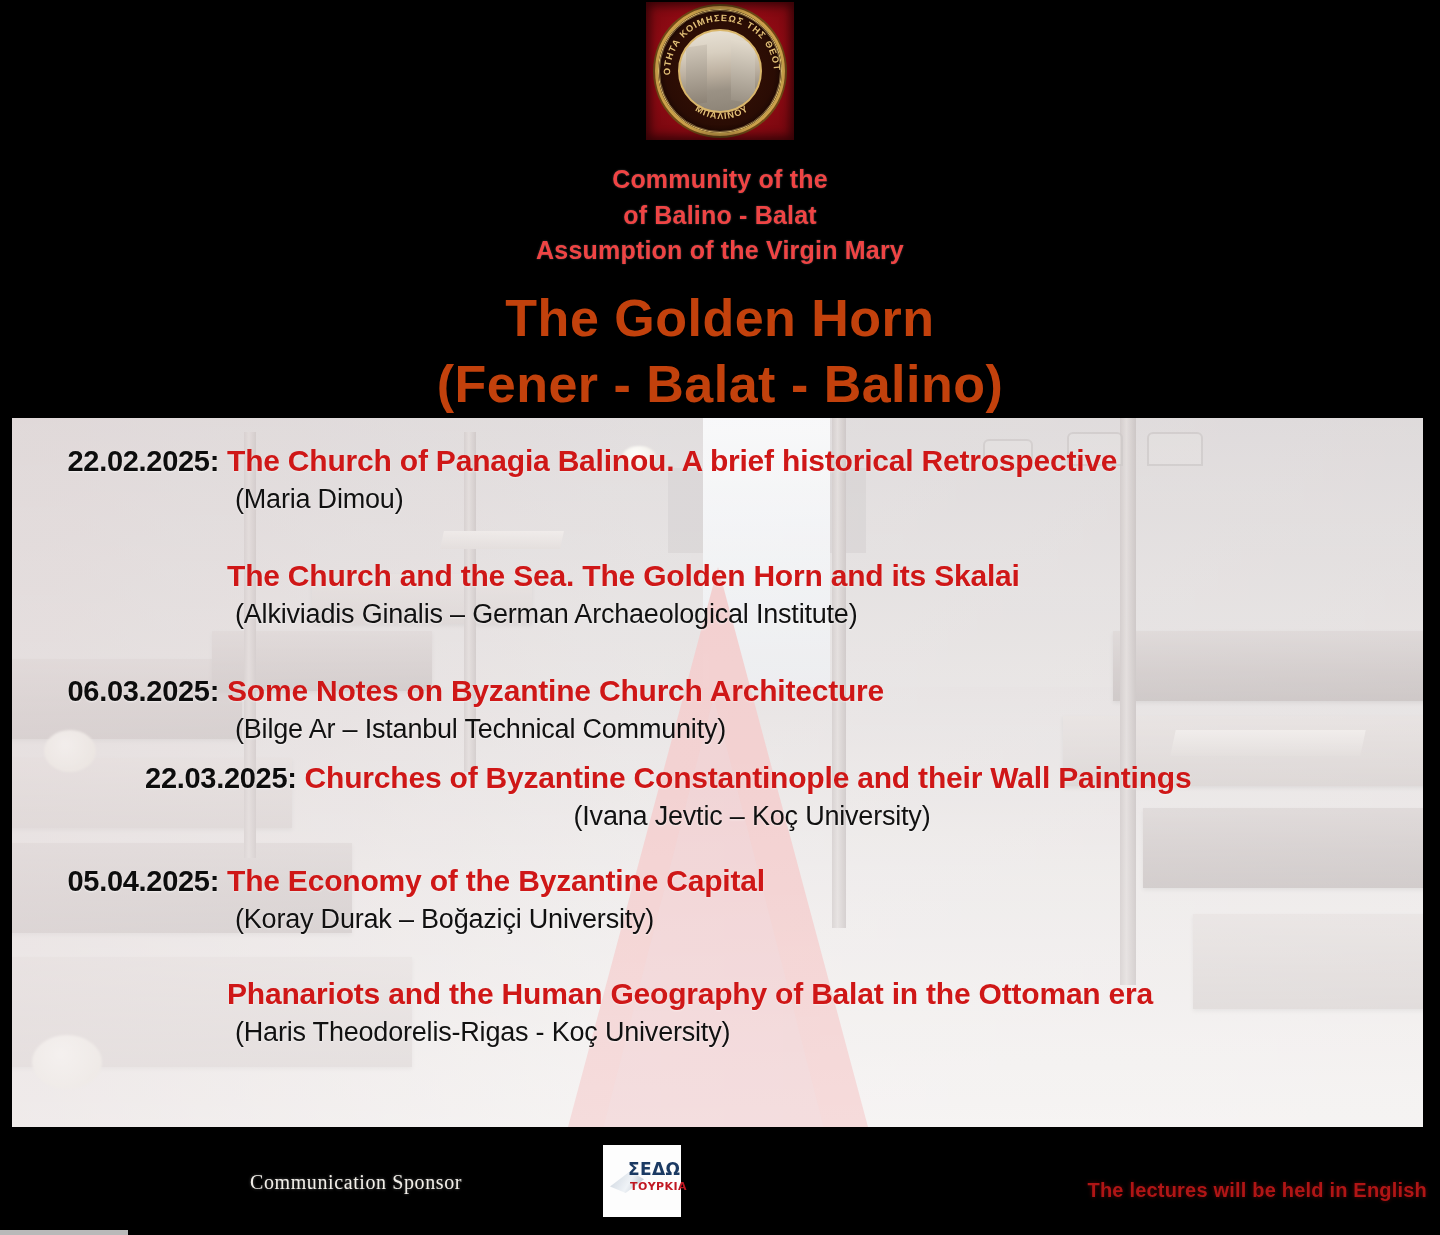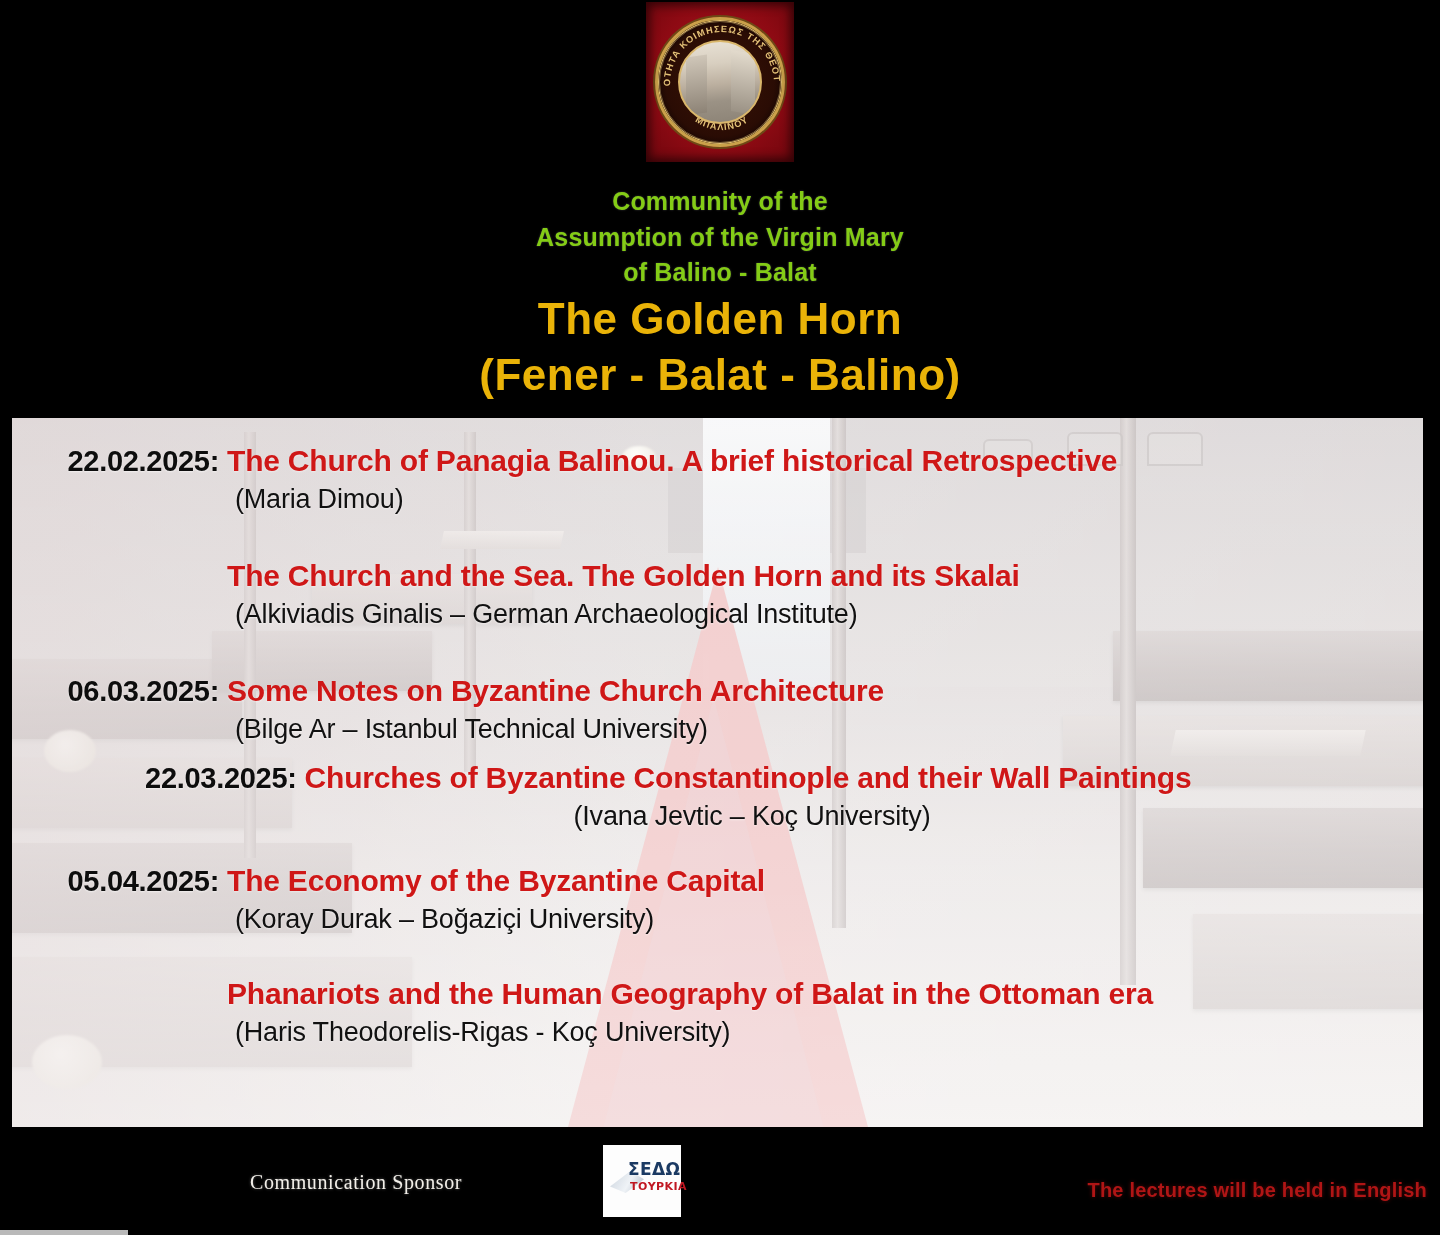--- a/index.html
+++ b/index.html
@@ -65,29 +65,29 @@
   .ring-text{
     position:absolute; width:130px; height:130px; left:-1px; top:-1px;
   }
   .ring-text text{
     font-family:"Liberation Sans", sans-serif;
     font-size:9.2px; font-weight:bold; fill:#e4c278; letter-spacing:1.1px;
   }
 
   .org-name{
     margin-top:22px;
-    color:#84cc16; text-align:center;
+    color:#ef4444; text-align:center;
     font-size:25px; font-weight:bold; line-height:1.42;
     letter-spacing:.2px;
     text-shadow:0 0 2px rgba(255,255,255,.25);
   }
   .series-title{
-    margin-top:0;
-    color:#eab308; text-align:center;
-    font-size:44px; font-weight:bold; line-height:1.28;
+    margin-top:16px;
+    color:#c2410c; text-align:center;
+    font-size:52px; font-weight:bold; line-height:1.28;
     letter-spacing:.5px;
   }
 
   
   .photo-panel{
     position:absolute; left:12px; top:418px;
     width:1411px; height:709px;
     overflow:hidden;
     background:#cfc6c6;
   }
@@ -260,22 +260,22 @@
         <text>
           <textPath href="#arcBot" startOffset="50%" text-anchor="middle">ΜΠΑΛΙΝΟΥ</textPath>
         </text>
       </svg>
       <div class="medallion-photo"></div>
     </div>
   </div>
 
   <div class="org-name">
     <div>Community of the</div>
+    <div>of Balino - Balat</div>
     <div>Assumption of the Virgin Mary</div>
-    <div>of Balino - Balat</div>
   </div>
 
   <div class="series-title">
     <div>The Golden Horn</div>
     <div>(Fener - Balat - Balino)</div>
   </div>
 </div>
 
 <div class="photo-panel">
   <div class="scene">
@@ -333,21 +333,21 @@
       <span class="title">The Church and the Sea. The Golden Horn and its Skalai</span>
     </div>
     <div class="speaker sp-1">(Alkiviadis Ginalis – German Archaeological Institute)</div>
   </div>
 
   <div class="entry e-3">
     <div class="line1">
       <span class="date">06.03.2025:</span>
       <span class="title">Some Notes on Byzantine Church Architecture</span>
     </div>
-    <div class="speaker sp-1">(Bilge Ar – Istanbul Technical University)</div>
+    <div class="speaker sp-1">(Bilge Ar – Istanbul Technical Community)</div>
   </div>
 
   <div class="entry e-4">
     <div class="line1">
       <span class="date">22.03.2025:</span>
       <span class="title">Churches of Byzantine Constantinople and their Wall Paintings</span>
     </div>
     <div class="speaker sp-1">(Ivana Jevtic – Koç University)</div>
   </div>
 

